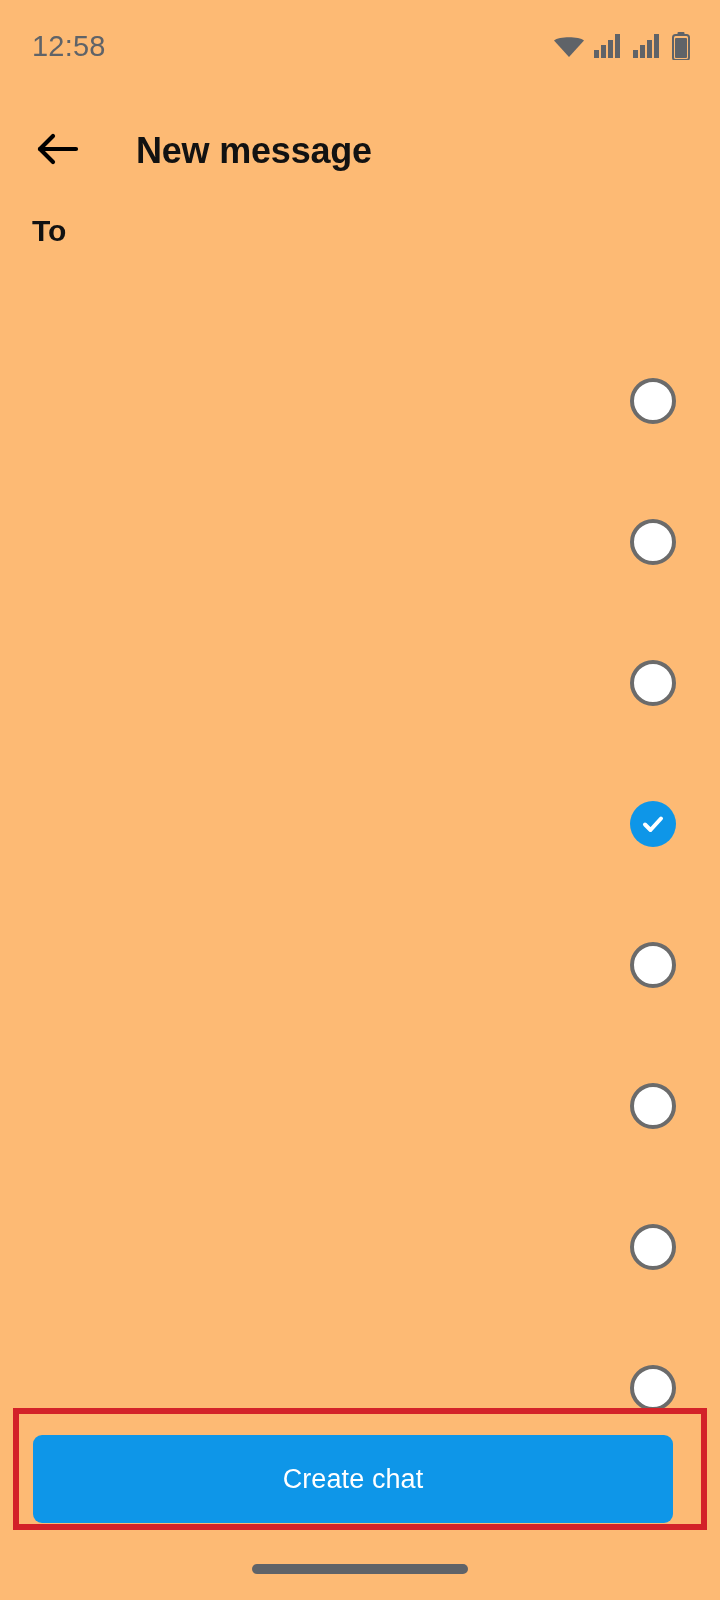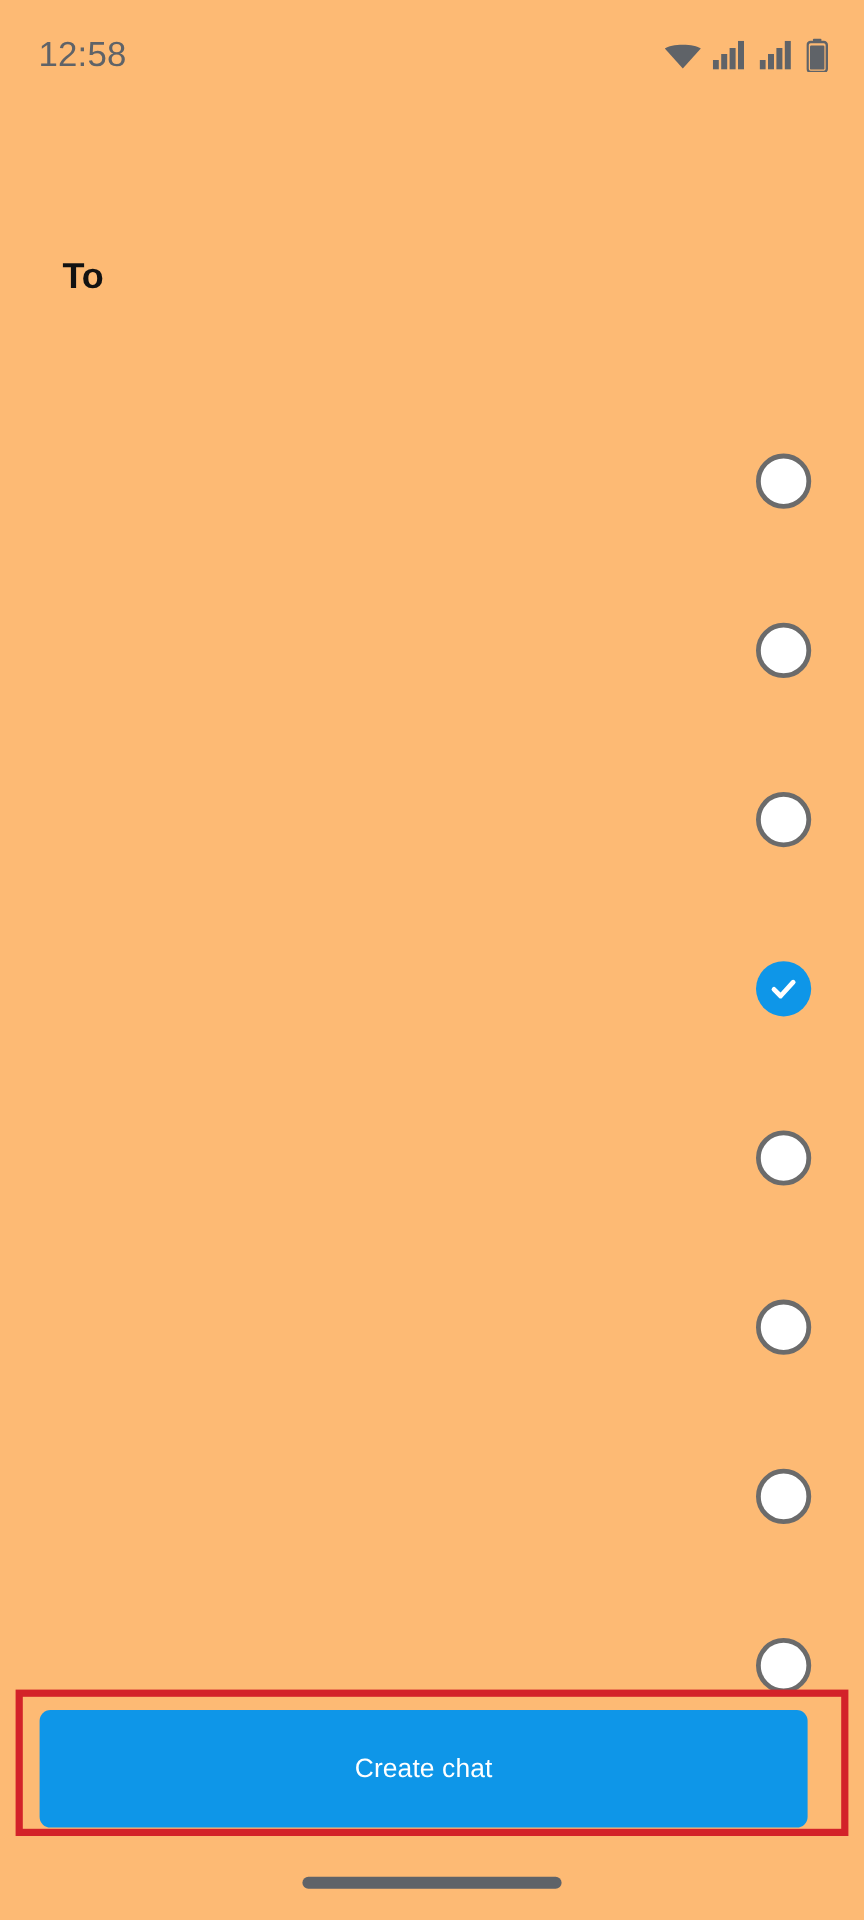--- a/index.html
+++ b/index.html
@@ -48,21 +48,21 @@
   #app-title {
     font-size:36px; font-weight:700; color:#121212;
     margin-left:30px; letter-spacing:-0.2px;
   }
 
   
   #to-row {
     position:absolute; top:198px; left:0;
     width:676px; height:66px;
     display:flex; align-items:center;
-    padding-left:52px;
+    padding-left:32px;
   }
   #to-label {
     font-size:30px; font-weight:700; color:#121212;
   }
   #to-input {
     flex:1; height:56px;
     border:none; outline:none; background:transparent;
     font-family:"Liberation Sans", sans-serif;
     font-size:30px; color:#121212;
     margin-left:14px; padding:0;
@@ -125,27 +125,27 @@
   }
 
   
   #cta-wrap {
     position:absolute;
     left:0; top:1408px;
     width:720px; height:122px;
   }
   #create-chat-button {
     position:absolute;
-    left:33px; top:17px;
-    width:640px; height:98px;
+    left:33px; top:27px;
+    width:640px; height:88px;
     background:#0e96e8;
     border:none; border-radius:9px;
     color:#ffffff;
     font-family:"Liberation Sans", sans-serif;
-    font-size:22px;
+    font-size:27px;
     letter-spacing:0.1px;
     cursor:pointer;
     display:flex; align-items:center; justify-content:center;
   }
 
   
   #annotation-box {
     position:absolute;
     left:13px; top:1408px;
     width:694px; height:122px;
@@ -200,20 +200,31 @@
         <svg class="bat-ico" viewBox="0 0 18 28" xmlns="http://www.w3.org/2000/svg">
           <rect x="5.5" y="0" width="7" height="3" rx="1" fill="#5f6368"></rect>
           <rect x="1" y="3" width="16" height="25" rx="2.5" fill="none" stroke="#5f6368" stroke-width="2"></rect>
           <rect x="3" y="6" width="12" height="20" rx="1" fill="#5f6368"></rect>
         </svg>
       </span>
 
     </div>
   </div>
 
+  <div id="app-bar">
+    <div id="back-button">
+      <span>
+        <svg viewBox="0 0 44 44" xmlns="http://www.w3.org/2000/svg">
+          <path d="M4 22 L40 22" stroke="#000" stroke-width="4.2" stroke-linecap="round"></path>
+          <path d="M17 9 L4 22 L17 35" stroke="#000" stroke-width="4.2" fill="none" stroke-linecap="round" stroke-linejoin="round"></path>
+        </svg>
+      </span>
+    </div>
+    <div id="app-title">New message</div>
+  </div>
 
   <div id="to-row">
     <span id="to-label">To</span>
     <input id="to-input" type="text" placeholder="" style="">
   </div>
 
   <div id="contact-list">
       <div class="contact-row" style="top: 0px;">
         <div class="contact-text">
           <div class="contact-name"></div>

